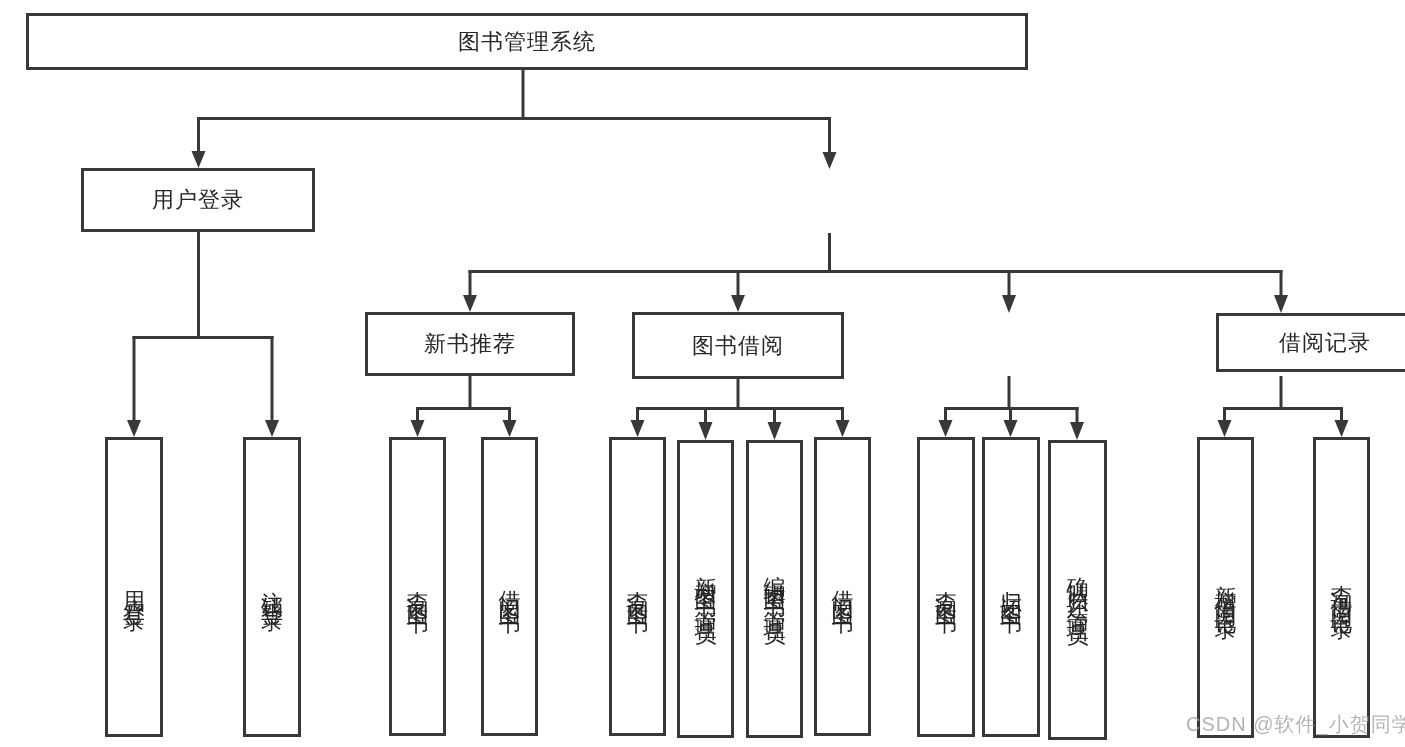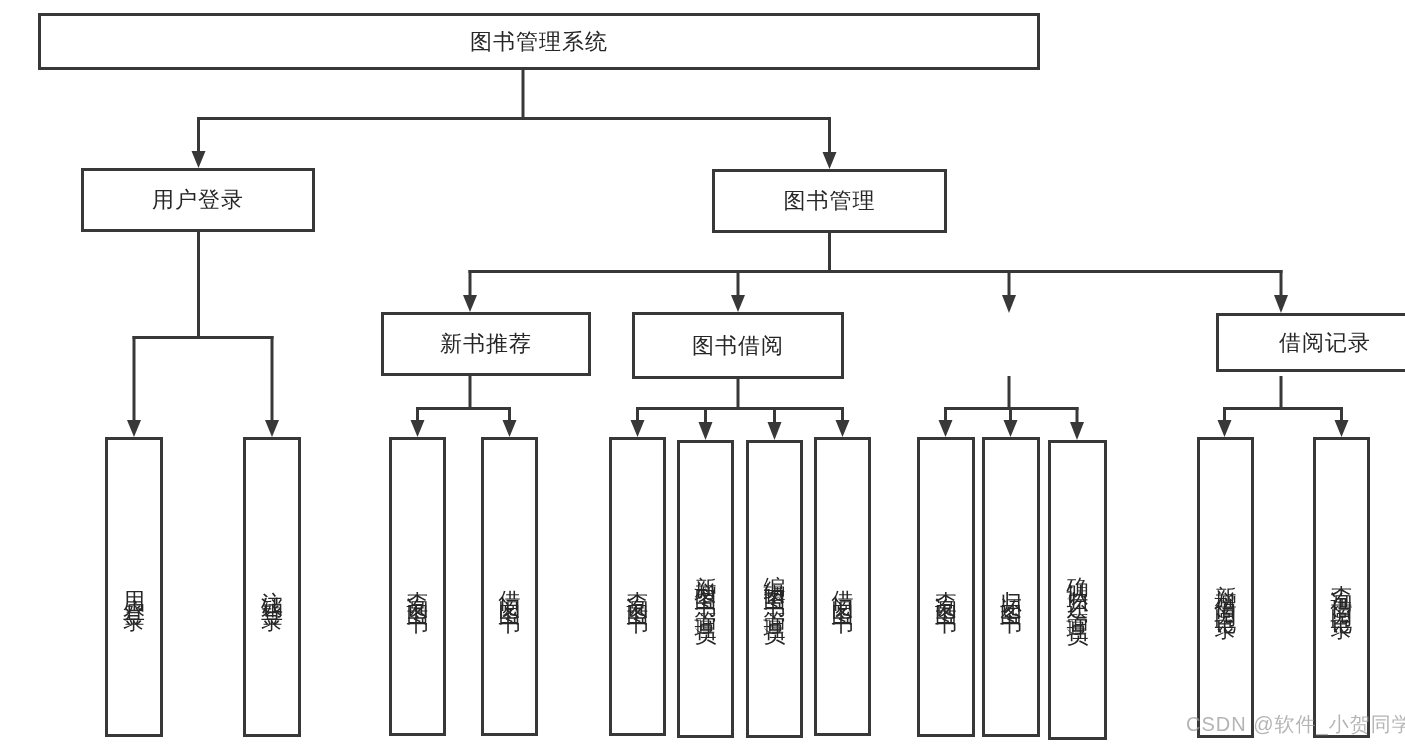--- a/index.html
+++ b/index.html
@@ -97,32 +97,29 @@
     <polygon points="1070,422 1084,422 1077,440"></polygon>
 
     <line x1="1281" y1="376" x2="1281" y2="410"></line>
     <line x1="1223" y1="408.5" x2="1343" y2="408.5"></line>
     <line x1="1224.5" y1="407" x2="1224.5" y2="422"></line>
     <polygon points="1217.5,420 1231.5,420 1224.5,437"></polygon>
     <line x1="1341.5" y1="407" x2="1341.5" y2="422"></line>
     <polygon points="1334.5,420 1348.5,420 1341.5,437"></polygon>
   </svg>
 
-  <div class="box" style="left:38px;top:13px;width:1002px;height:57px;">
+  <div class="box" style="left:26px;top:13px;width:1002px;height:57px;">
     <span>图书管理系统</span>
   </div>
 
   <div class="box" style="left:81px;top:168px;width:234px;height:64px;">
     <span>用户登录</span>
   </div>
-  <div class="box" style="left:712px;top:169px;width:235px;height:64px;">
-    <span>图书管理</span>
-  </div>
 
-  <div class="box" style="left:365px;top:312px;width:210px;height:64px;margin-left:16px;">
+  <div class="box" style="left:365px;top:312px;width:210px;height:64px;">
     <span>新书推荐</span>
   </div>
   <div class="box" style="left:632px;top:312px;width:212px;height:67px;">
     <span>图书借阅</span>
   </div>
   <div class="box" style="left:1172px;top:313px;width:218px;height:59px;margin-left:44px;">
     <span>借阅记录</span>
   </div>
 
   <div class="box leaf" style="left:105px;top:437px;width:58px;height:300px;">

